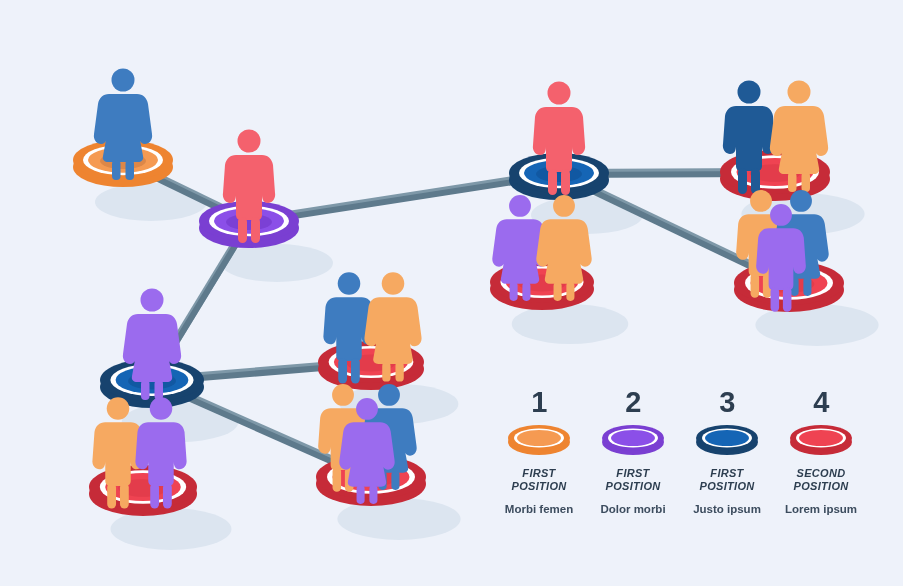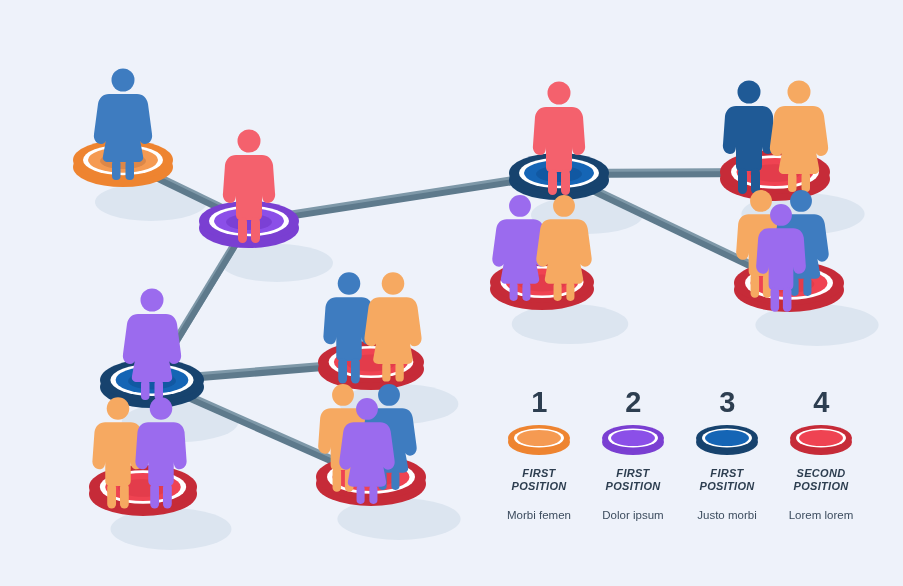--- a/index.html
+++ b/index.html
@@ -25,21 +25,21 @@
     font-size:29px;font-weight:bold;color:#2D3E50;line-height:1;
     letter-spacing:-0.5px;margin-bottom:7px;
   }
   .legend-disc{width:66px;height:32px;margin-bottom:11px;}
   .legend-title{
     font-size:11px;font-weight:bold;color:#2D3E50;
     text-align:center;line-height:1.22;letter-spacing:0.3px;font-style:italic;
   }
   .legend-sub{
     font-size:11.5px;color:#3C4C5E;text-align:center;
-    margin-top:15px;line-height:1.2;
+    margin-top:9px;line-height:1.2;font-weight:bold;
   }
 </style>
 </head>
 <body>
 
 <div id="stage">
   <svg class="layer" id="scene" viewBox="0 0 903 586">
       <defs></defs>
       <g>
         <ellipse cx="151" cy="202" rx="56.00000000000001" ry="19" fill="#DCE5F0"></ellipse>
@@ -593,44 +593,44 @@
         <div class="legend-disc"><svg viewBox="0 0 66 32" width="66" height="32">
             <ellipse cx="33" cy="18" rx="31" ry="13" fill="#7A3FD2"></ellipse>
             <ellipse cx="33" cy="14" rx="31" ry="13" fill="#7A3FD2"></ellipse>
             <ellipse cx="33" cy="14" rx="25" ry="9.6" fill="#FFFFFF"></ellipse>
             <ellipse cx="33" cy="14" rx="22" ry="8" fill="#8B4FE8"></ellipse>
           </svg></div>
         <div class="legend-title">
           <div>FIRST</div>
           <div>POSITION</div>
         </div>
-        <div class="legend-sub">Dolor ipsum</div>
+        <div class="legend-sub">Dolor morbi</div>
       </div>
       <div class="legend-item">
         <div class="legend-num">3</div>
         <div class="legend-disc"><svg viewBox="0 0 66 32" width="66" height="32">
             <ellipse cx="33" cy="18" rx="31" ry="13" fill="#17436E"></ellipse>
             <ellipse cx="33" cy="14" rx="31" ry="13" fill="#17436E"></ellipse>
             <ellipse cx="33" cy="14" rx="25" ry="9.6" fill="#FFFFFF"></ellipse>
             <ellipse cx="33" cy="14" rx="22" ry="8" fill="#1565B5"></ellipse>
           </svg></div>
         <div class="legend-title">
           <div>FIRST</div>
           <div>POSITION</div>
         </div>
-        <div class="legend-sub">Justo morbi</div>
+        <div class="legend-sub">Justo ipsum</div>
       </div>
       <div class="legend-item">
         <div class="legend-num">4</div>
         <div class="legend-disc"><svg viewBox="0 0 66 32" width="66" height="32">
             <ellipse cx="33" cy="18" rx="31" ry="13" fill="#C62B38"></ellipse>
             <ellipse cx="33" cy="14" rx="31" ry="13" fill="#C62B38"></ellipse>
             <ellipse cx="33" cy="14" rx="25" ry="9.6" fill="#FFFFFF"></ellipse>
             <ellipse cx="33" cy="14" rx="22" ry="8" fill="#EF4352"></ellipse>
           </svg></div>
         <div class="legend-title">
           <div>SECOND</div>
           <div>POSITION</div>
         </div>
-        <div class="legend-sub">Lorem lorem</div>
+        <div class="legend-sub">Lorem ipsum</div>
       </div>
     </div>
 </div>
 
 </body></html>

